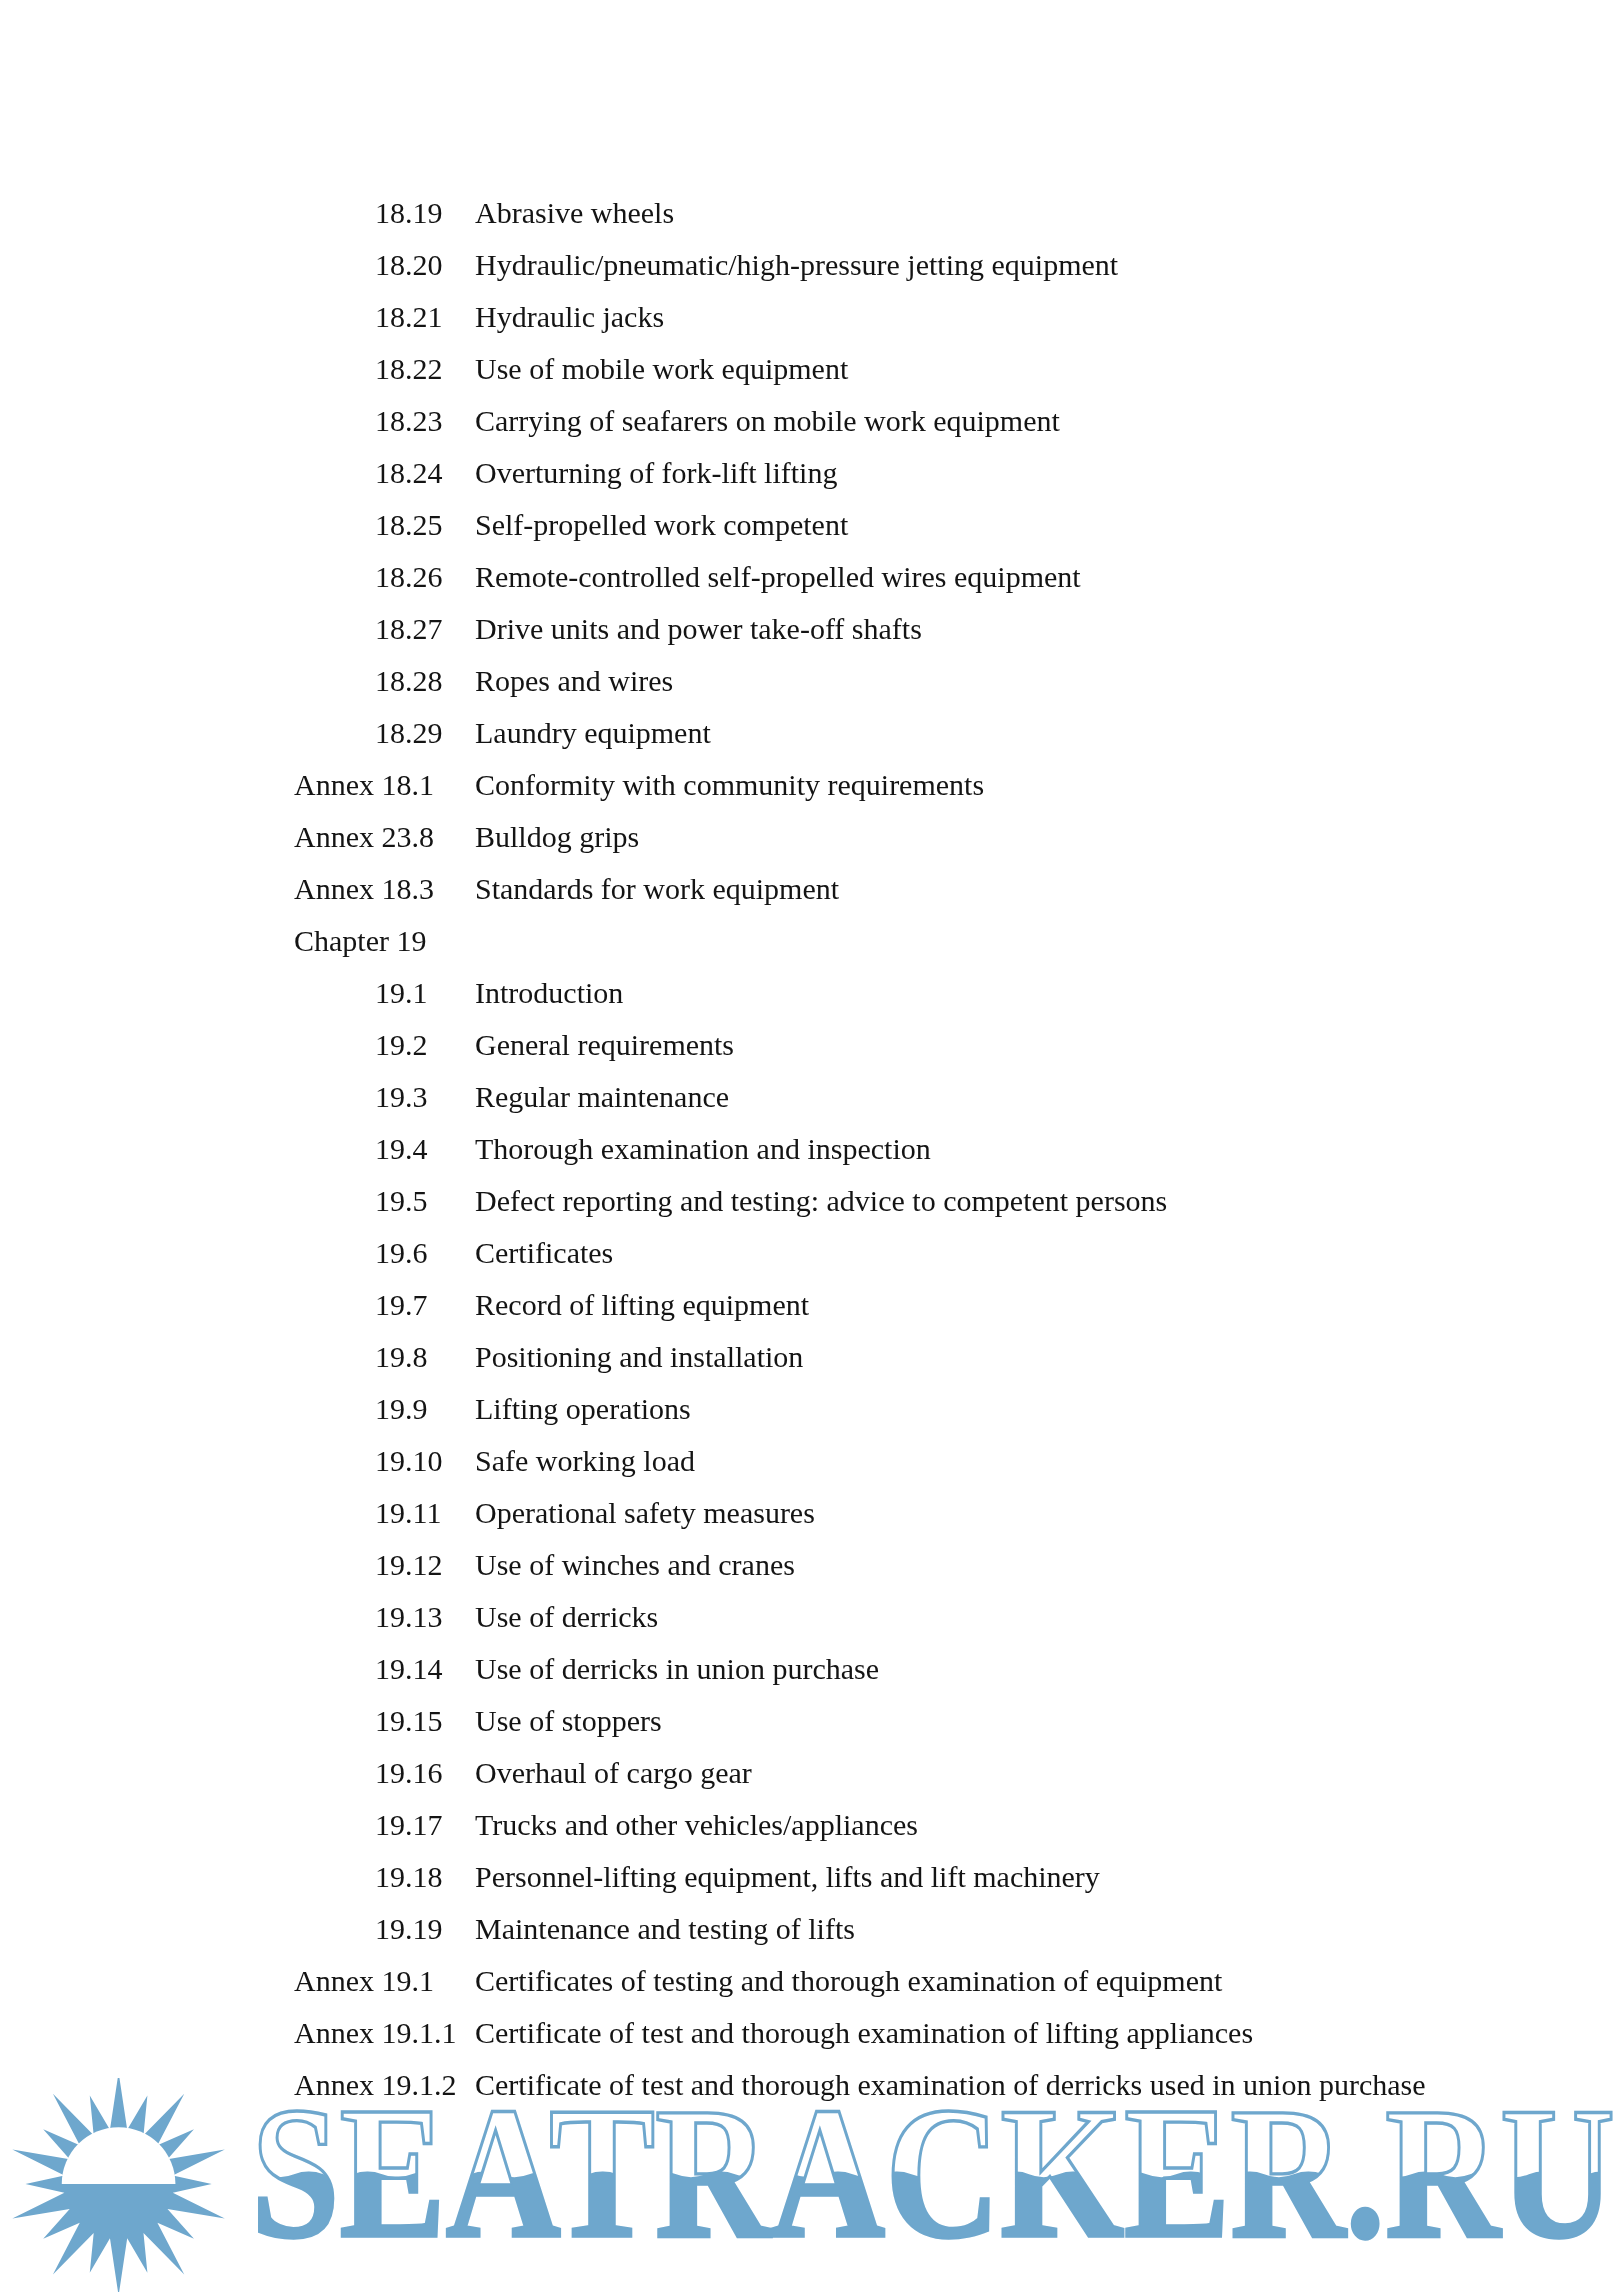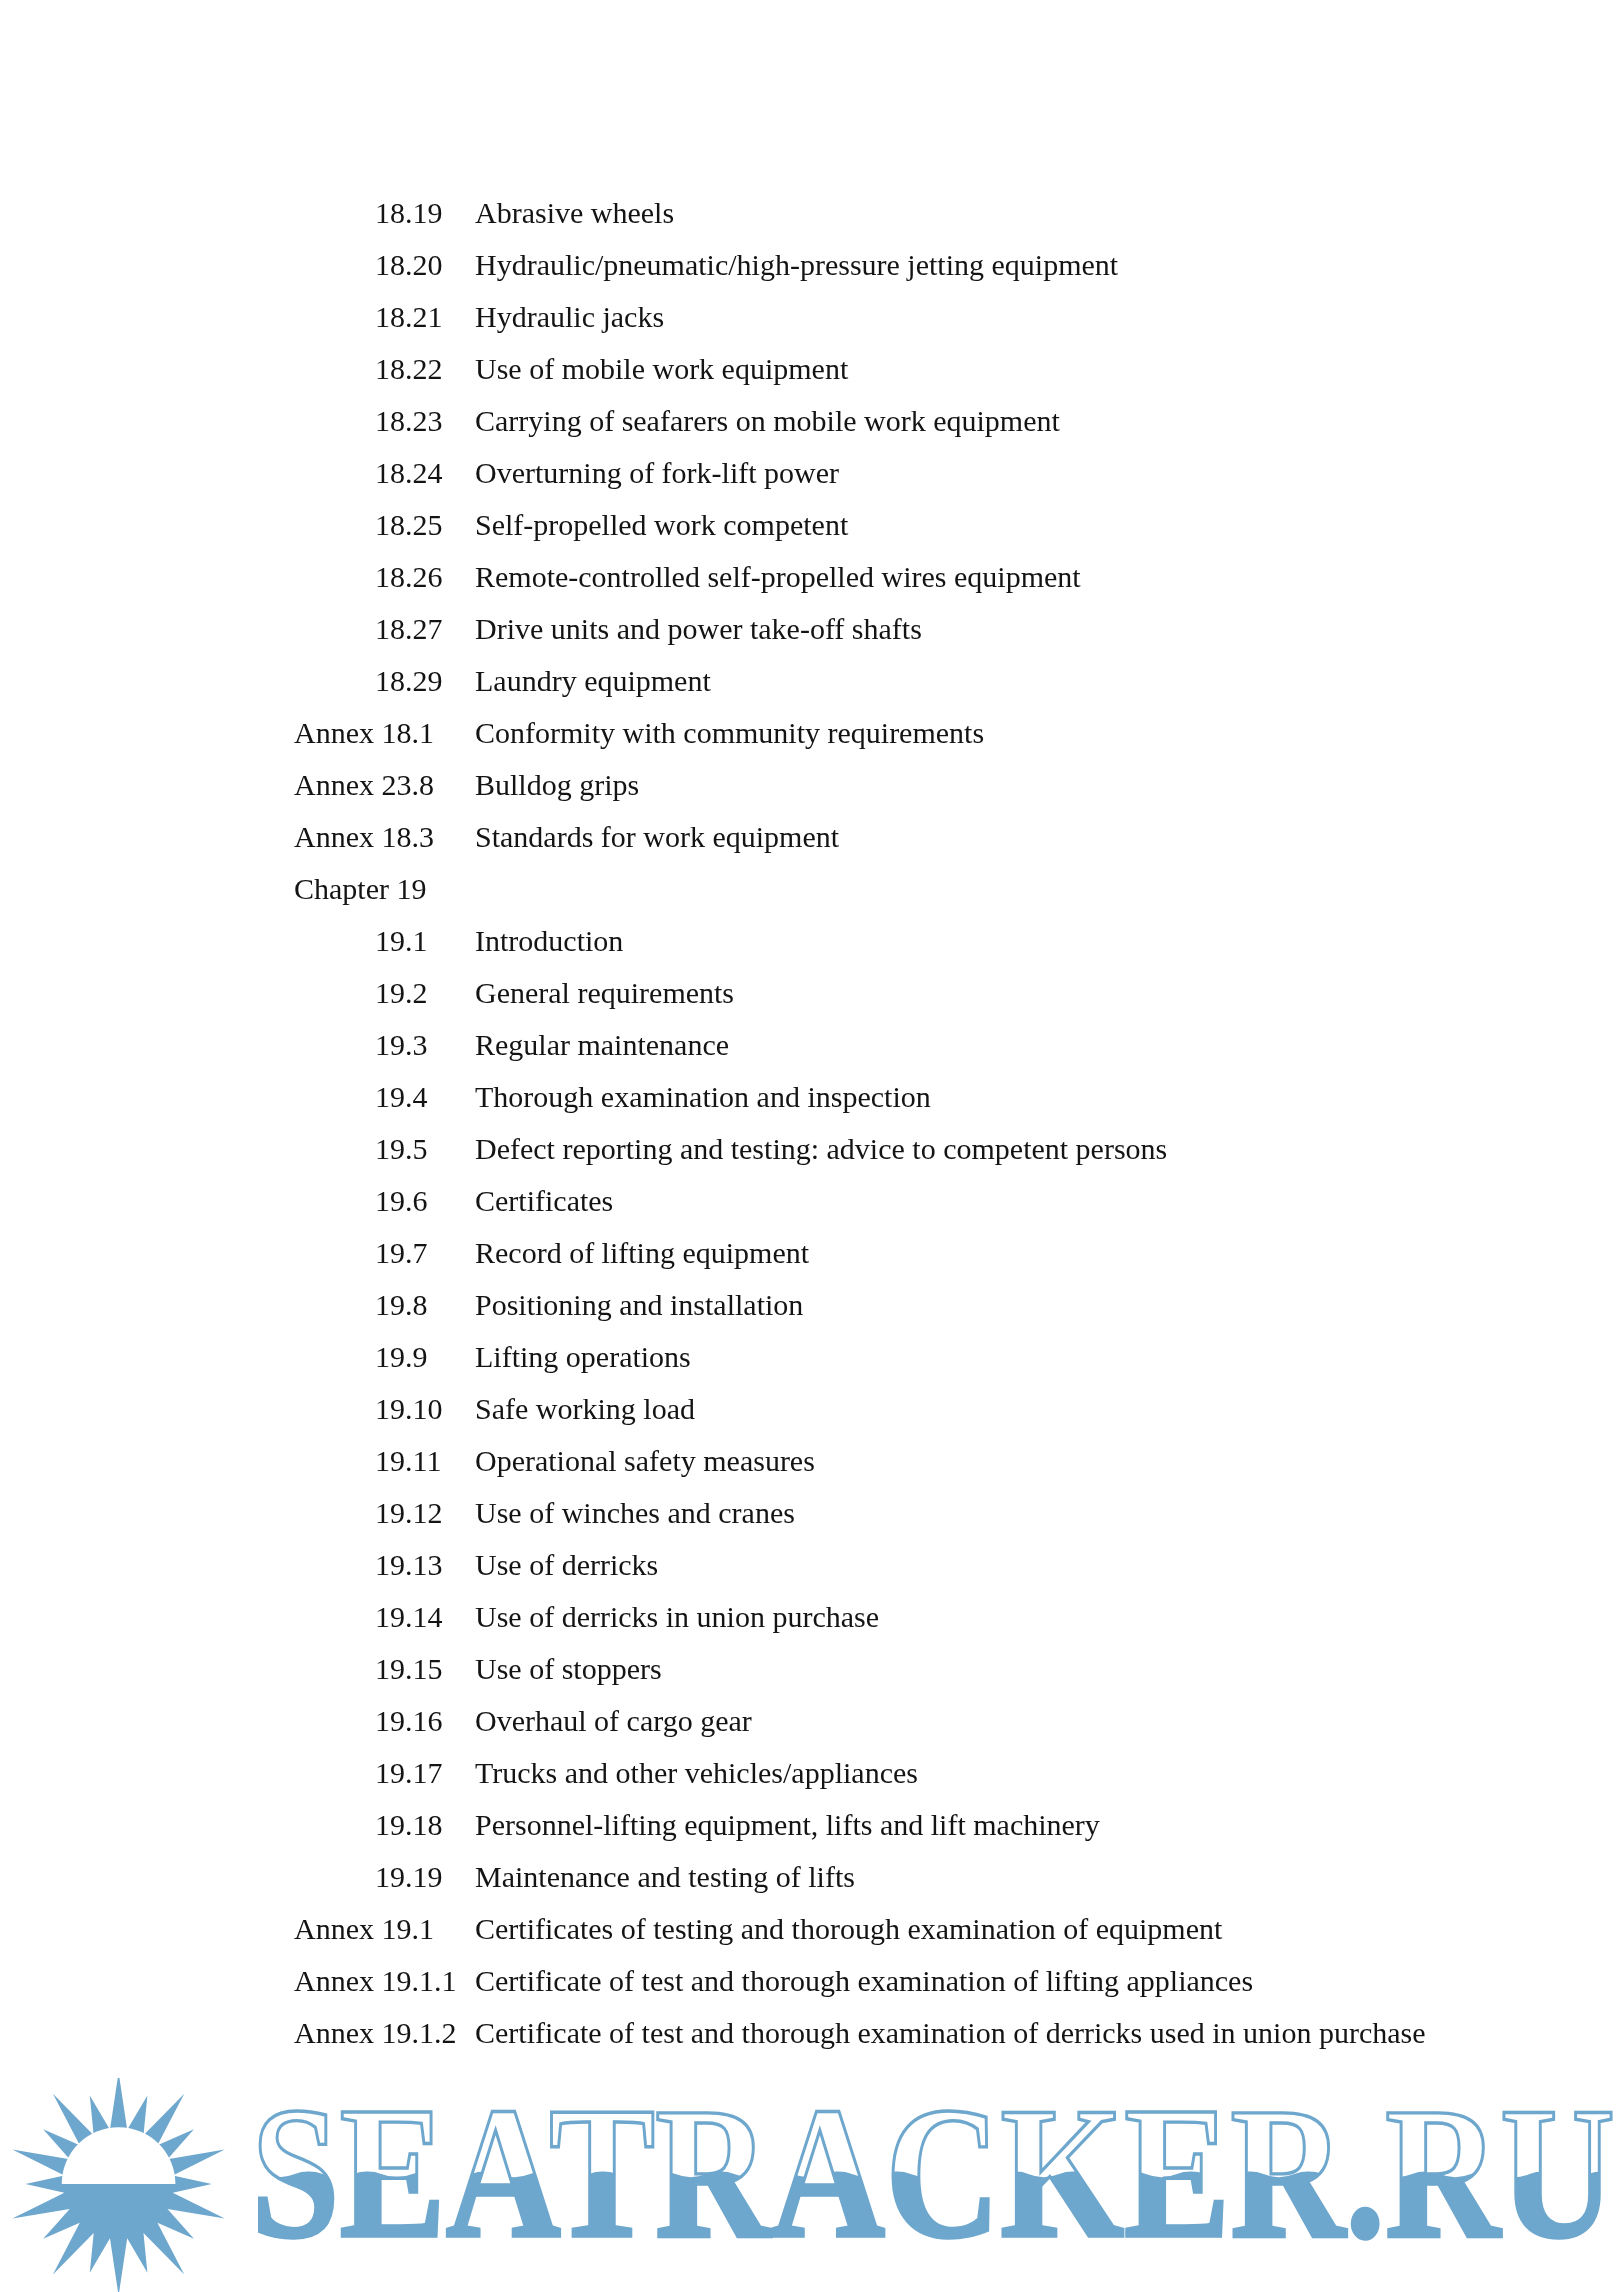--- a/index.html
+++ b/index.html
@@ -59,38 +59,42 @@
     <span class="desc">Use of mobile work equipment</span>
   </div>
 
   <div class="row">
     <span class="label num">18.23</span>
     <span class="desc">Carrying of seafarers on mobile work equipment</span>
   </div>
 
   <div class="row">
     <span class="label num">18.24</span>
-    <span class="desc">Overturning of fork-lift power</span>
+    <span class="desc">Overturning of fork-lift lifting</span>
   </div>
 
   <div class="row">
     <span class="label num">18.25</span>
     <span class="desc">Self-propelled work competent</span>
   </div>
 
   <div class="row">
     <span class="label num">18.26</span>
     <span class="desc">Remote-controlled self-propelled wires equipment</span>
   </div>
 
   <div class="row">
     <span class="label num">18.27</span>
     <span class="desc">Drive units and power take-off shafts</span>
   </div>
 
+  <div class="row">
+    <span class="label num">18.28</span>
+    <span class="desc">Ropes and wires</span>
+  </div>
 
   <div class="row">
     <span class="label num">18.29</span>
     <span class="desc">Laundry equipment</span>
   </div>
 
   <div class="row">
     <span class="label">Annex 18.1</span>
     <span class="desc">Conformity with community requirements</span>
   </div>

